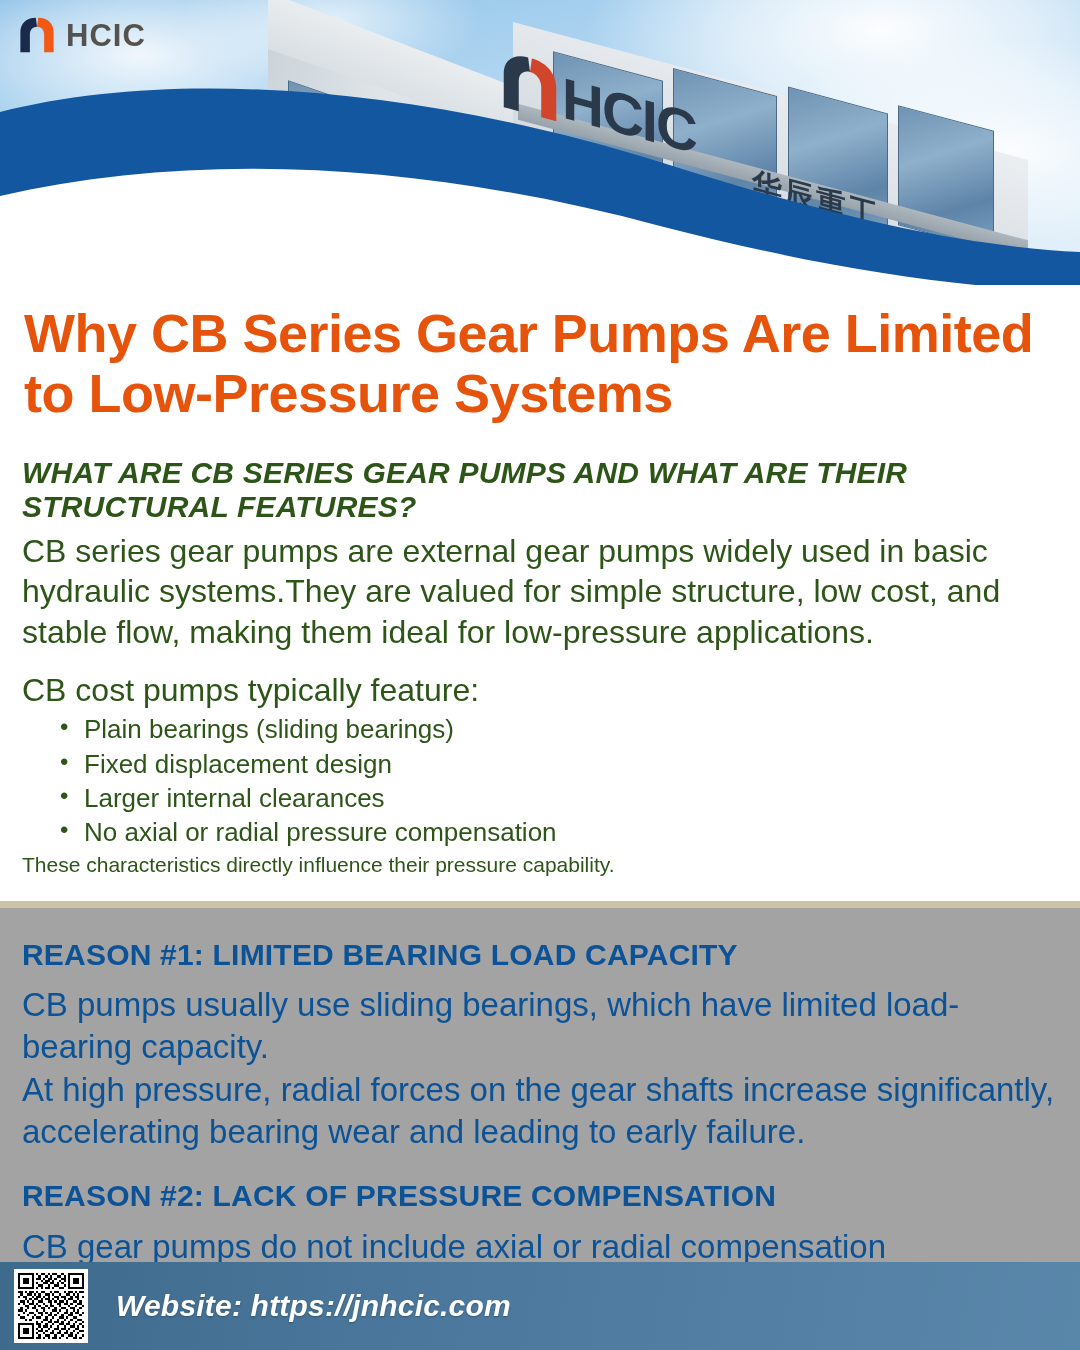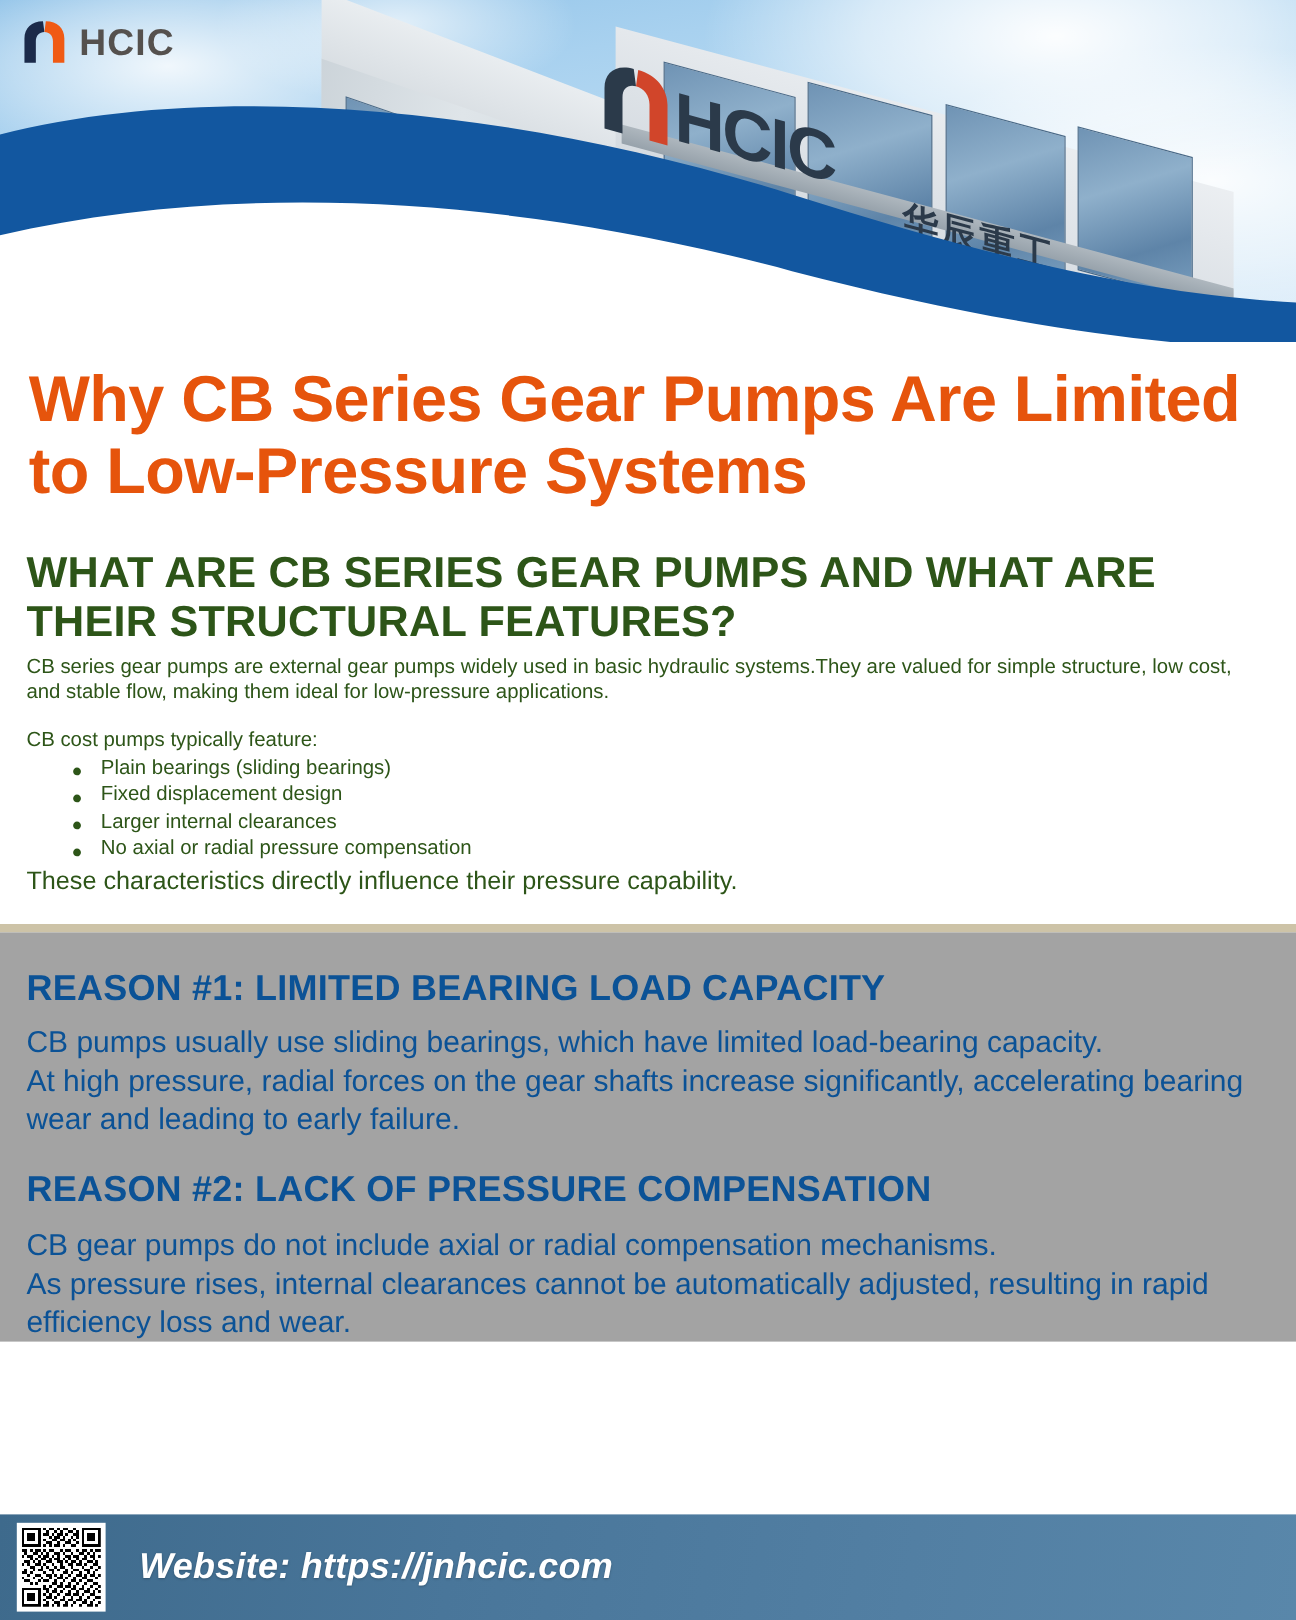--- a/index.html
+++ b/index.html
@@ -152,39 +152,40 @@
     line-height: 1.12;
     letter-spacing: -0.5px;
   }
 
   
   .sec-green {
     padding: 32px 22px 0 22px;
     color: #2d5518;
   }
   .h-green {
-    font-size: 36px;
+    font-size: 30px;
     font-weight: bold;
     line-height: 1.15;
     margin: 0 0 6px 0;
     letter-spacing: 0.2px;
+    font-style: italic;
   }
   .p-green {
-    font-size: 17px;
+    font-size: 32px;
     line-height: 1.26;
     margin: 0 0 18px 0;
   }
   .p-green.tight { margin-bottom: 2px; }
   .bullets {
     margin: 0 0 0 0;
     padding: 0 0 0 38px;
     list-style: none;
   }
   .bullets li {
-    font-size: 17px;
+    font-size: 26px;
     line-height: 1.32;
     position: relative;
     padding-left: 24px;
   }
   .bullets li::before {
     content: "\2022";
     position: absolute;
     left: 0; top: -1px;
     font-size: 24px;
   }
@@ -209,21 +210,21 @@
     background: #a3a3a3;
   }
   .h-blue {
     font-size: 30px;
     font-weight: bold;
     line-height: 1.15;
     margin: 0 0 12px 0;
     letter-spacing: 0.2px;
   }
   .p-blue {
-    font-size: 25px;
+    font-size: 33px;
     line-height: 1.28;
     margin: 0 0 26px 0;
   }
 
   
   .footer {
     position: absolute;
     left: 0; bottom: 0;
     width: 1080px;
     height: 88px;

